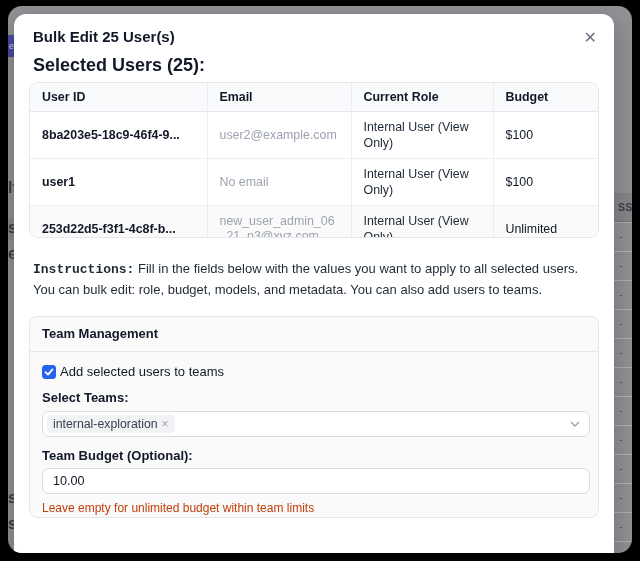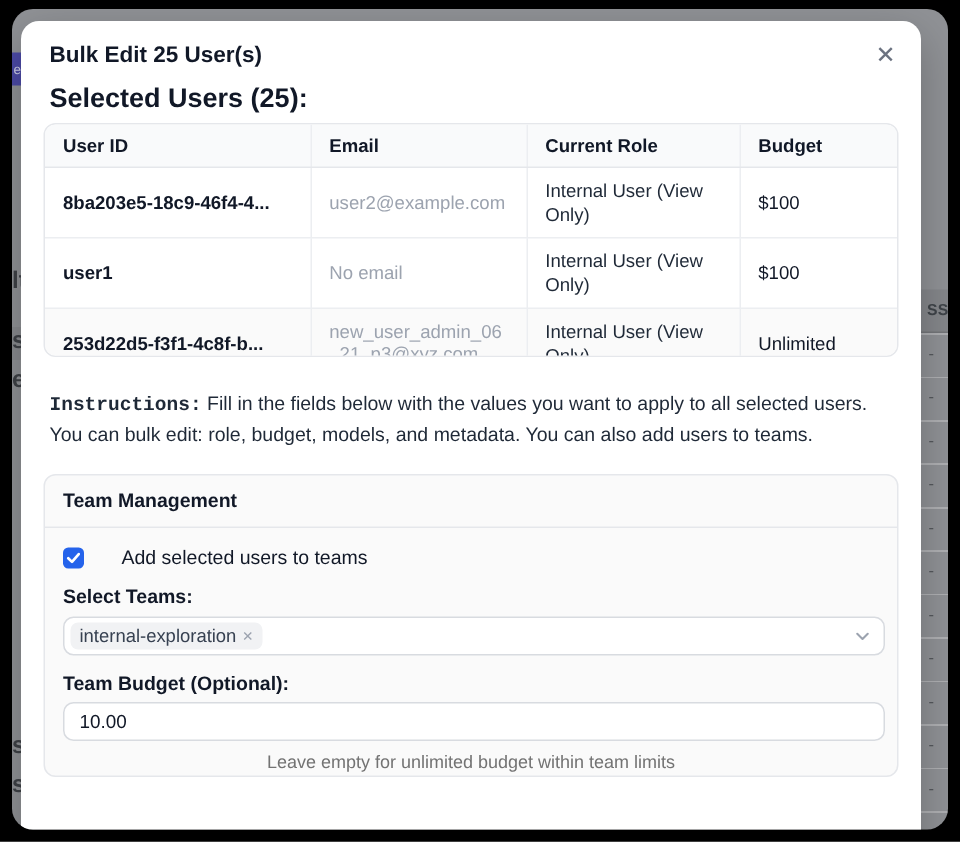--- a/index.html
+++ b/index.html
@@ -51,34 +51,34 @@
   td.budget{color:#111827;}
 
   
   .instructions{margin:21px 4px 0 4px;font-size:13px;line-height:20px;color:#1f2937;width:560px;}
   .instructions b{font-weight:700;font-family:Liberation Mono, monospace;}
 
   
   .team-box{margin-top:16px;width:570px;border:1px solid #e5e7eb;border-radius:8px;background:#fafafa;height:202px;overflow:hidden;}
   .team-box-head{padding:9px 12px;border-bottom:1px solid #e5e7eb;font-size:13px;font-weight:700;color:#111827;line-height:16px;}
   .team-box-body{padding:12px;}
-  .cb-row{display:flex;align-items:center;gap:25px;}
+  .cb-row{display:flex;align-items:center;gap:4px;}
   .checkbox{width:14px;height:14px;background:#2563eb;border-radius:3.5px;display:flex;
     align-items:center;justify-content:center;flex:0 0 14px;cursor:pointer;}
   .cb-label{font-size:13px;font-weight:500;color:#111827;}
   .field-label{font-size:13px;font-weight:700;color:#111827;margin-top:11px;line-height:15px;}
   .select-box{margin-top:6px;height:26px;background:#fff;border:1px solid #d8dbe0;border-radius:7px;
     display:flex;align-items:center;padding:0 8px 0 4px;width:548px;cursor:pointer;}
   .tag{background:#f1f2f4;border-radius:5px;font-size:12.3px;color:#374151;
     padding:2px 6px;display:flex;align-items:center;gap:4px;line-height:14px;}
   .tag .x{color:#9ca3af;font-size:12px;cursor:pointer;}
   .select-box .chev{margin-left:auto;display:flex;align-items:center;}
   .text-input{margin-top:5px;height:26px;width:548px;background:#fff;border:1px solid #d8dbe0;border-radius:7px;
     font-size:12.6px;color:#111827;padding:0 10px;font-family:inherit;display:block;}
-  .helper{margin-top:7px;font-size:12px;color:#737373;line-height:14px;text-align:center;}
+  .helper{margin-top:7px;font-size:12px;color:#c2410c;line-height:14px;}
 </style>
 </head>
 <body>
 
 <div class="window">
 
   <div class="bg-left">
     <div class="blue-frag">e</div>
     <div class="band"></div>
     <span class="frag" style="top:176px">lt</span>
@@ -126,21 +126,21 @@
         <thead>
           <tr>
             <th>User ID</th>
             <th>Email</th>
             <th>Current Role</th>
             <th>Budget</th>
           </tr>
         </thead>
         <tbody>
           <tr>
-            <td class="uid">8ba203e5-18c9-46f4-4...</td>
+            <td class="uid">8ba203e5-18c9-46f4-9...</td>
             <td class="email">user2@example.com</td>
             <td>Internal User (View Only)</td>
             <td class="budget">$100</td>
           </tr>
           <tr>
             <td class="uid">user1</td>
             <td class="email">No email</td>
             <td>Internal User (View Only)</td>
             <td class="budget">$100</td>
           </tr>

